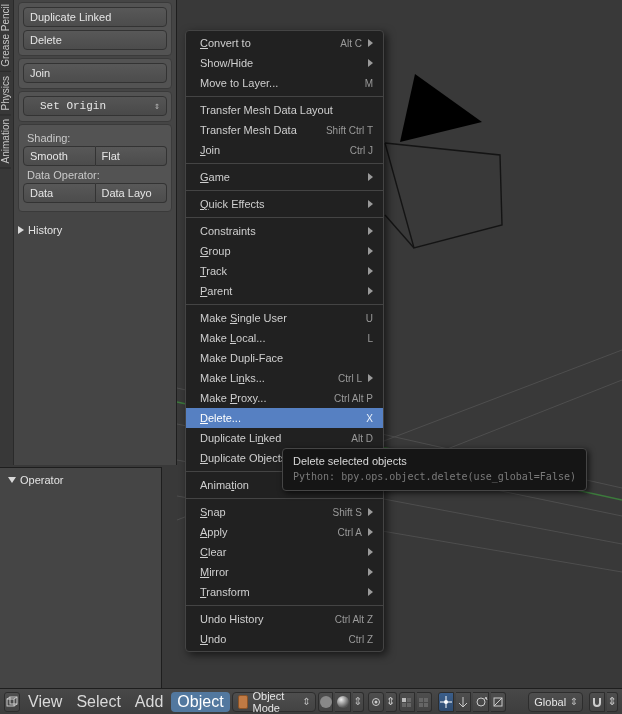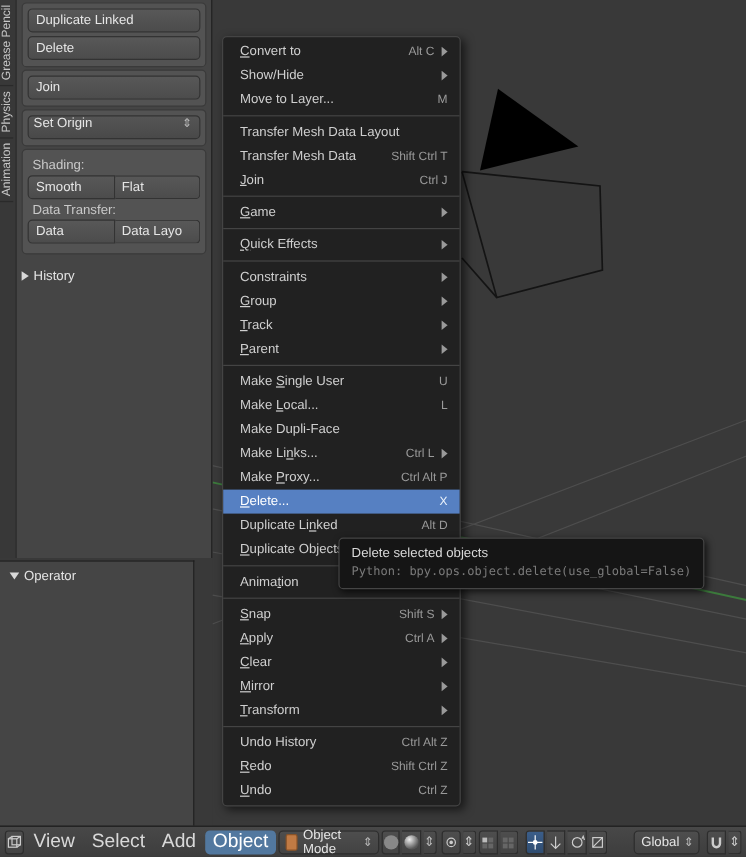--- a/index.html
+++ b/index.html
@@ -9,21 +9,21 @@
   .tabstrip{position:absolute;left:0;top:0;width:14px;height:465px;background:#383838;border-right:1px solid #2a2a2a;}
   .tabstrip div{writing-mode:vertical-rl;transform:rotate(180deg);font-size:10px;color:#c8c8c8;padding:4px 0;text-align:center;border-top:1px solid #2a2a2a;cursor:pointer;}
   
   .panel{position:absolute;left:14px;top:0;width:163px;height:465px;background:#454545;border-right:1px solid #1e1e1e;padding:0 4px;}
   
   .btn{background:linear-gradient(#585858,#4c4c4c);border:1px solid #333;border-radius:4px;font-size:11px;color:#e6e6e6;padding:2px 6px;height:20px;display:flex;align-items:center;cursor:pointer;}
   .row{display:flex;gap:0;margin-bottom:3px;align-items:center;}
   .row .btn{flex:1;}
   .row .btn:first-child{border-top-right-radius:0;border-bottom-right-radius:0;}
   .row .btn:last-child{border-top-left-radius:0;border-bottom-left-radius:0;border-left:0;}
-  .combo{background:linear-gradient(#555,#494949);border:1px solid #333;border-radius:4px;height:20px;display:flex;align-items:flex-start;padding:0 4px;color:#e6e6e6;font-size:11px;cursor:pointer;position:relative;}
+  .combo{background:linear-gradient(#555,#494949);border:1px solid #333;border-radius:4px;height:20px;display:flex;align-items:center;padding:0 16px;color:#e6e6e6;font-size:11px;cursor:pointer;position:relative;font-family:Liberation Mono, monospace;}
   .combo::after{content:"⇕";position:absolute;right:6px;color:#bbb;font-size:10px;}
   .lbl{font-size:11px;color:#c9c9c9;margin:3px 0 2px 4px;}
   .subpanel{background:#535353;border:1px solid #3a3a3a;border-radius:4px;padding:4px 4px 5px;margin-top:2px;}
   .history-hdr{display:flex;align-items:center;gap:4px;margin-top:12px;color:#e4e4e4;cursor:pointer;}
   .tri{width:0;height:0;border-top:4px solid transparent;border-bottom:4px solid transparent;border-left:6px solid #d9d9d9;}
   .tri.open{border-left:4px solid transparent;border-right:4px solid transparent;border-top:6px solid #d9d9d9;border-bottom:0;}
   
   .op-panel{position:absolute;left:0;top:467px;width:162px;height:221px;background:#454545;border-top:1px solid #1e1e1e;border-right:1px solid #1e1e1e;padding:6px 8px;}
   
   .viewport{position:absolute;left:177px;top:0;right:0;height:688px;background:#393939;}
@@ -102,21 +102,21 @@
       <div class="combo">
           <span>Set Origin</span>
         </div>
     </div>
     <div class="subpanel">
       <div class="lbl">Shading:</div>
       <div class="row">
         <div class="btn">Smooth</div>
         <div class="btn">Flat</div>
       </div>
-      <div class="lbl">Data Transfer:</div>
+      <div class="lbl">Data Operator:</div>
       <div class="row">
         <div class="btn">Data</div>
         <div class="btn">Data Layo</div>
       </div>
     </div>
     <div class="history-hdr">
       <span class="tri"></span>
       <span>History</span>
     </div>
   </div>
@@ -239,24 +239,20 @@
         <span class="sm-arrow"></span>
       </div>
       <div class="menu-item">
         <span class="lab"><span class="mn">T</span>ransform</span>
         <span class="sm-arrow"></span>
       </div>
       <div class="menu-sep"></div>
       <div class="menu-item">
         <span class="lab">Undo History</span>
         <span class="sc">Ctrl Alt Z</span>
-      </div>
-      <div class="menu-item">
-        <span class="lab"><span class="mn">R</span>edo</span>
-        <span class="sc">Shift Ctrl Z</span>
       </div>
       <div class="menu-item">
         <span class="lab"><span class="mn">U</span>ndo</span>
         <span class="sc">Ctrl Z</span>
       </div>
     </div>
 
   <div class="tooltip">
     <div class="t-title">Delete selected objects</div>
     <div class="t-py">Python: bpy.ops.object.delete(use_global=False)</div>

